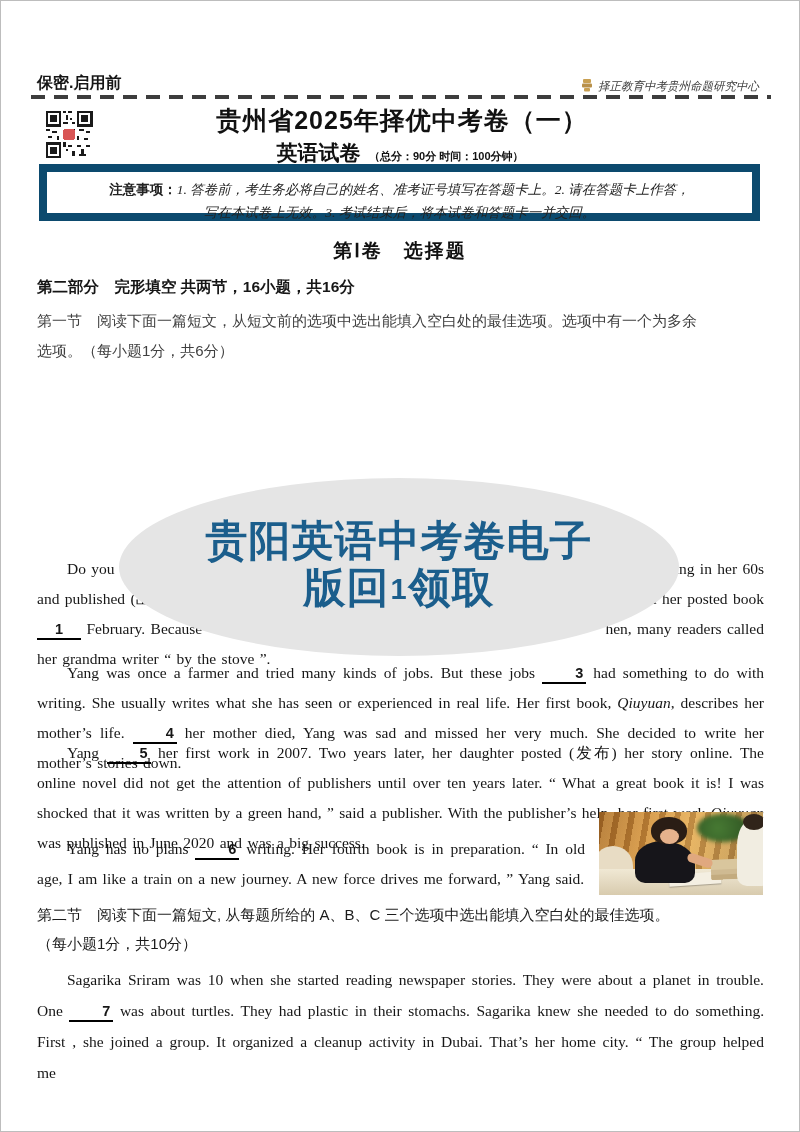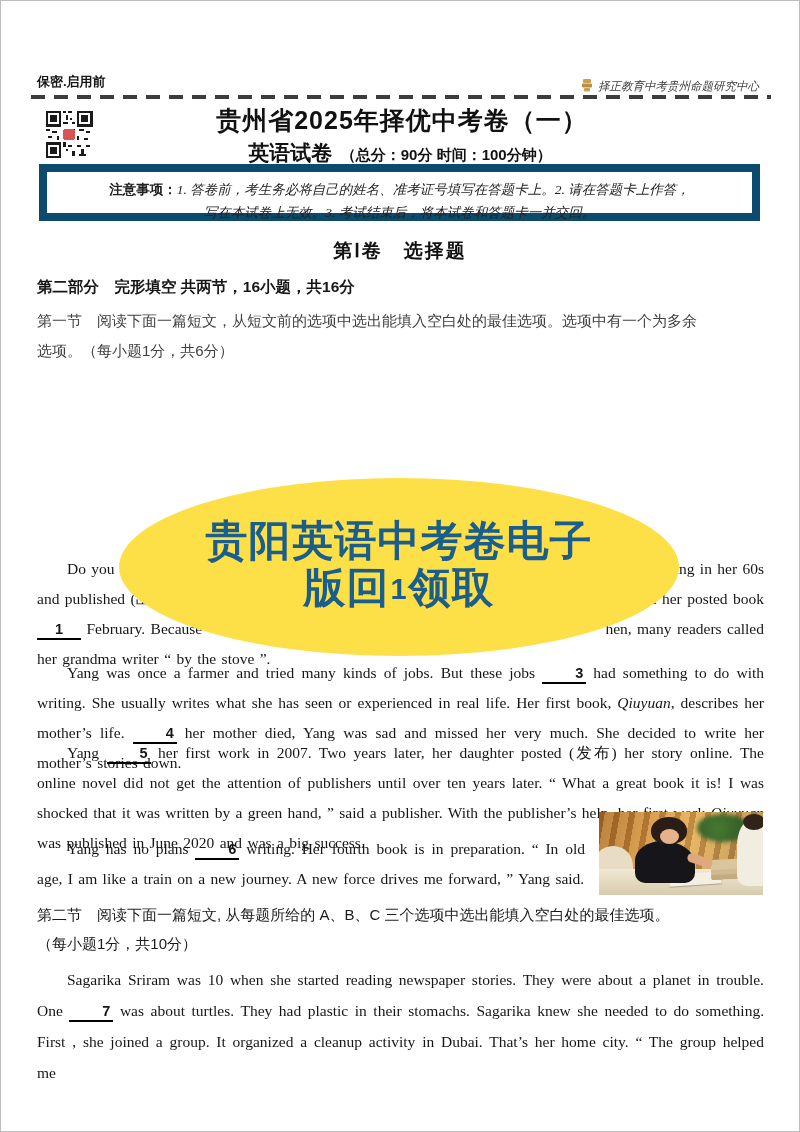--- a/index.html
+++ b/index.html
@@ -3,33 +3,33 @@
 <meta charset="utf-8">
 <style>
   html,body{margin:0;padding:0;background:#e9e9e9;}
   .page{
     position:relative;width:800px;height:1132px;margin:0 auto;
     background:#ffffff;border:1px solid #bdbdbd;box-sizing:border-box;
     font-family:"Liberation Serif",serif;color:#1c1c1c;overflow:hidden;
   }
   
   .hdr-left{position:absolute;left:36px;top:72px;font-family:"Liberation Sans",sans-serif;
-    font-weight:bold;font-size:13px;color:#151515;}
+    font-weight:bold;font-size:16px;color:#151515;}
   .hdr-right{position:absolute;right:40px;top:78px;display:flex;align-items:center;gap:5px;
     font-size:11.5px;color:#3a3a3a;font-family:"Liberation Serif",serif;font-style:italic;}
   .dash-rule{position:absolute;left:30px;right:28px;top:94px;height:4px;
     background:repeating-linear-gradient(90deg,#3d3d3d 0 14px,transparent 14px 23px);}
   
   .qr{position:absolute;left:42px;top:110px;width:52px;height:47px;}
   .title{position:absolute;left:4px;right:0;top:103px;text-align:center;
     font-family:"Liberation Sans",sans-serif;font-weight:bold;font-size:25px;letter-spacing:1px;color:#111;}
   .subtitle{position:absolute;left:0;right:0;top:138px;text-align:center;
     font-family:"Liberation Sans",sans-serif;font-weight:bold;color:#111;}
   .subtitle .main{font-size:21px;}
-  .subtitle .info{font-size:15px;margin-left:4px;}
+  .subtitle .info{font-size:11px;margin-left:4px;}
   .notice{position:absolute;left:38px;top:163px;width:721px;height:57px;
     border:8px solid #0c4a6e;box-sizing:border-box;padding-top:6px;
     font-size:13.5px;line-height:23px;text-align:center;color:#222;font-style:italic;}
   .notice b{font-style:normal;font-family:"Liberation Sans",sans-serif;font-weight:bold;}
   
   .part1{position:absolute;left:0;right:0;top:237px;text-align:center;
     font-family:"Liberation Sans",sans-serif;font-weight:bold;font-size:19px;letter-spacing:2px;color:#111;}
   .part2{position:absolute;left:36px;top:276px;font-family:"Liberation Sans",sans-serif;
     font-weight:bold;font-size:15.5px;color:#161616;}
   .node1{position:absolute;left:36px;top:305px;width:730px;
@@ -163,21 +163,21 @@
   </div>
 
   <div class="part1">第Ⅰ卷　选择题</div>
   <div class="part2">第二部分　完形填空 共两节，16小题，共16分</div>
   <div class="node1">
     <div>第一节　阅读下面一篇短文，从短文前的选项中选出能填入空白处的最佳选项。选项中有一个为多余</div>
     <div>选项。（每小题1分，共6分）</div>
   </div>
 
 
-  <div class="oval" id="oval" style="background: #fde047; color: rgb(27, 94, 140);">
+  <div class="oval" id="oval" style="background: #e5e5e5; color: rgb(27, 94, 140);">
     <div class="l1">贵阳英语中考卷电子</div>
     <div class="l2">
       <span>版回</span><span class="ov-digit">1</span><span>领取</span>
     </div>
   </div>
 
   <div class="p-abs" style="top:553px;">
     <div class="frag-line">
       <span class="indent1">Do you a</span>
         <span>ing in her 60s</span>

